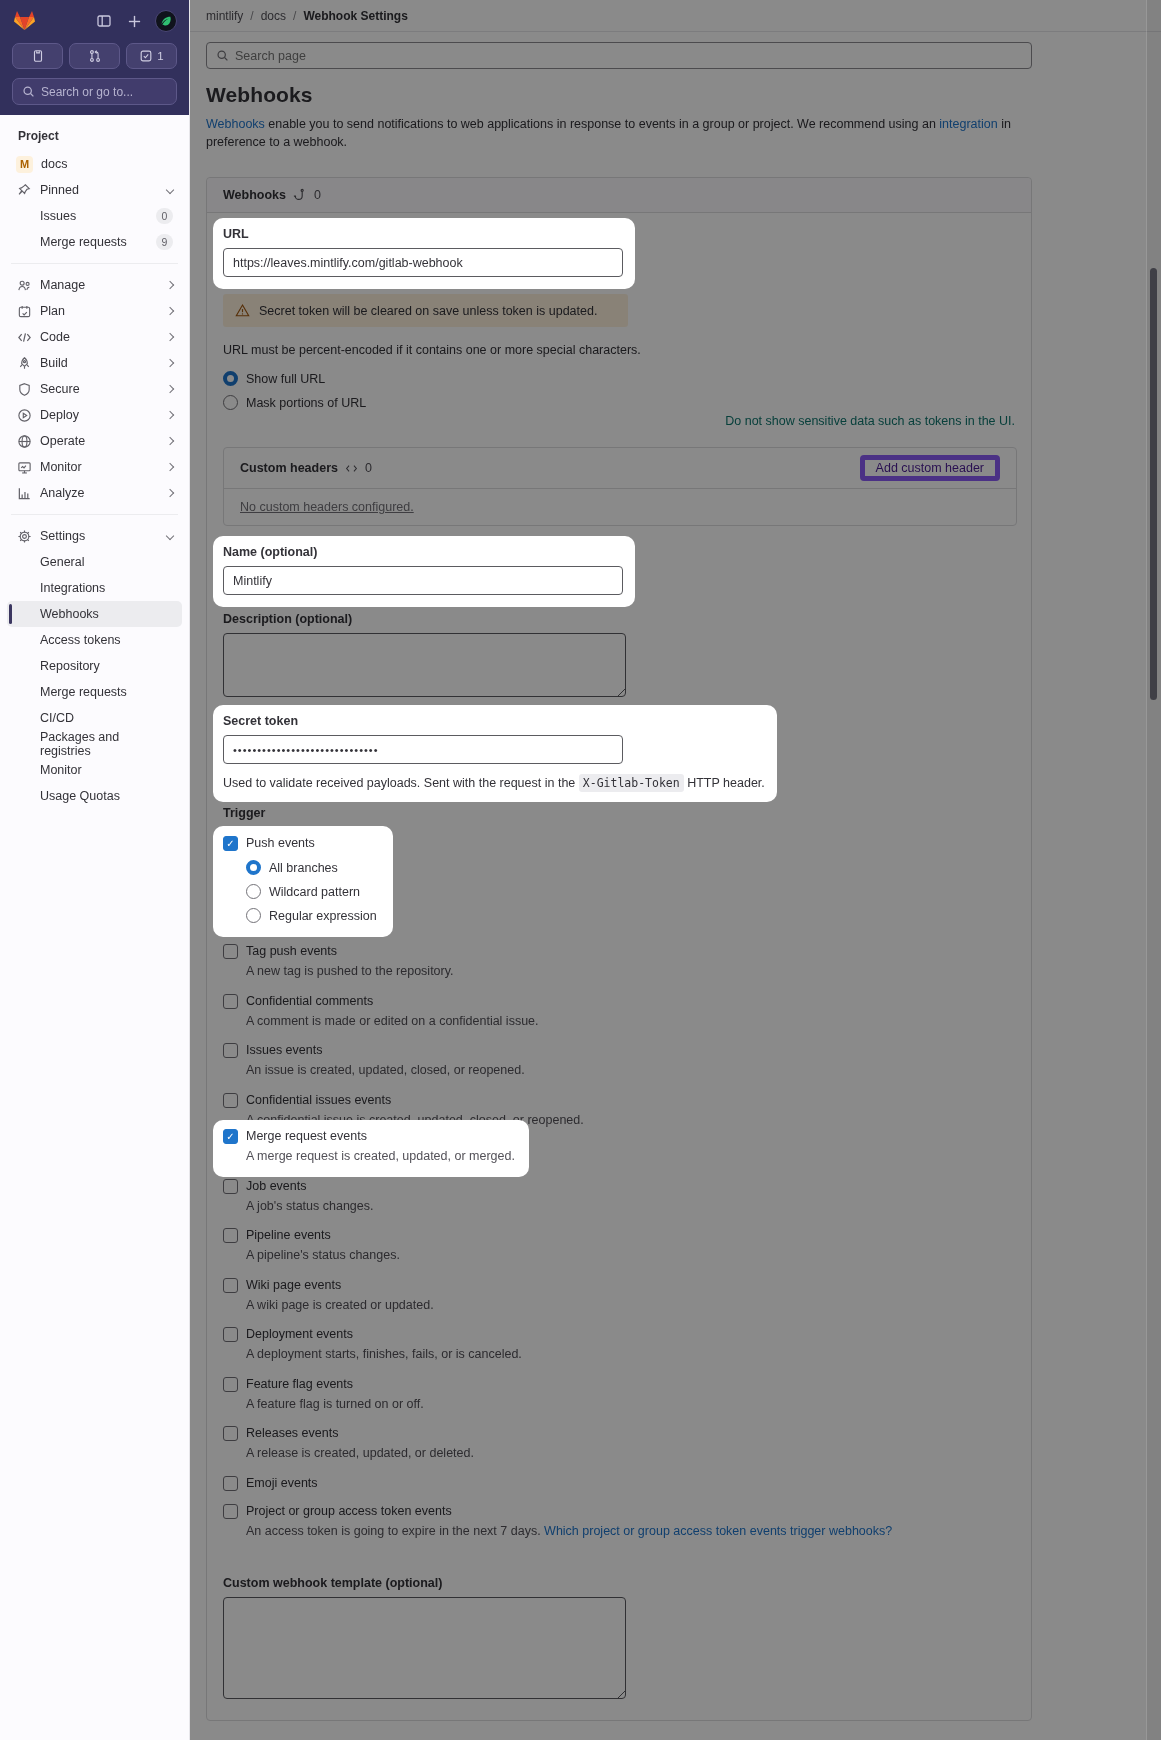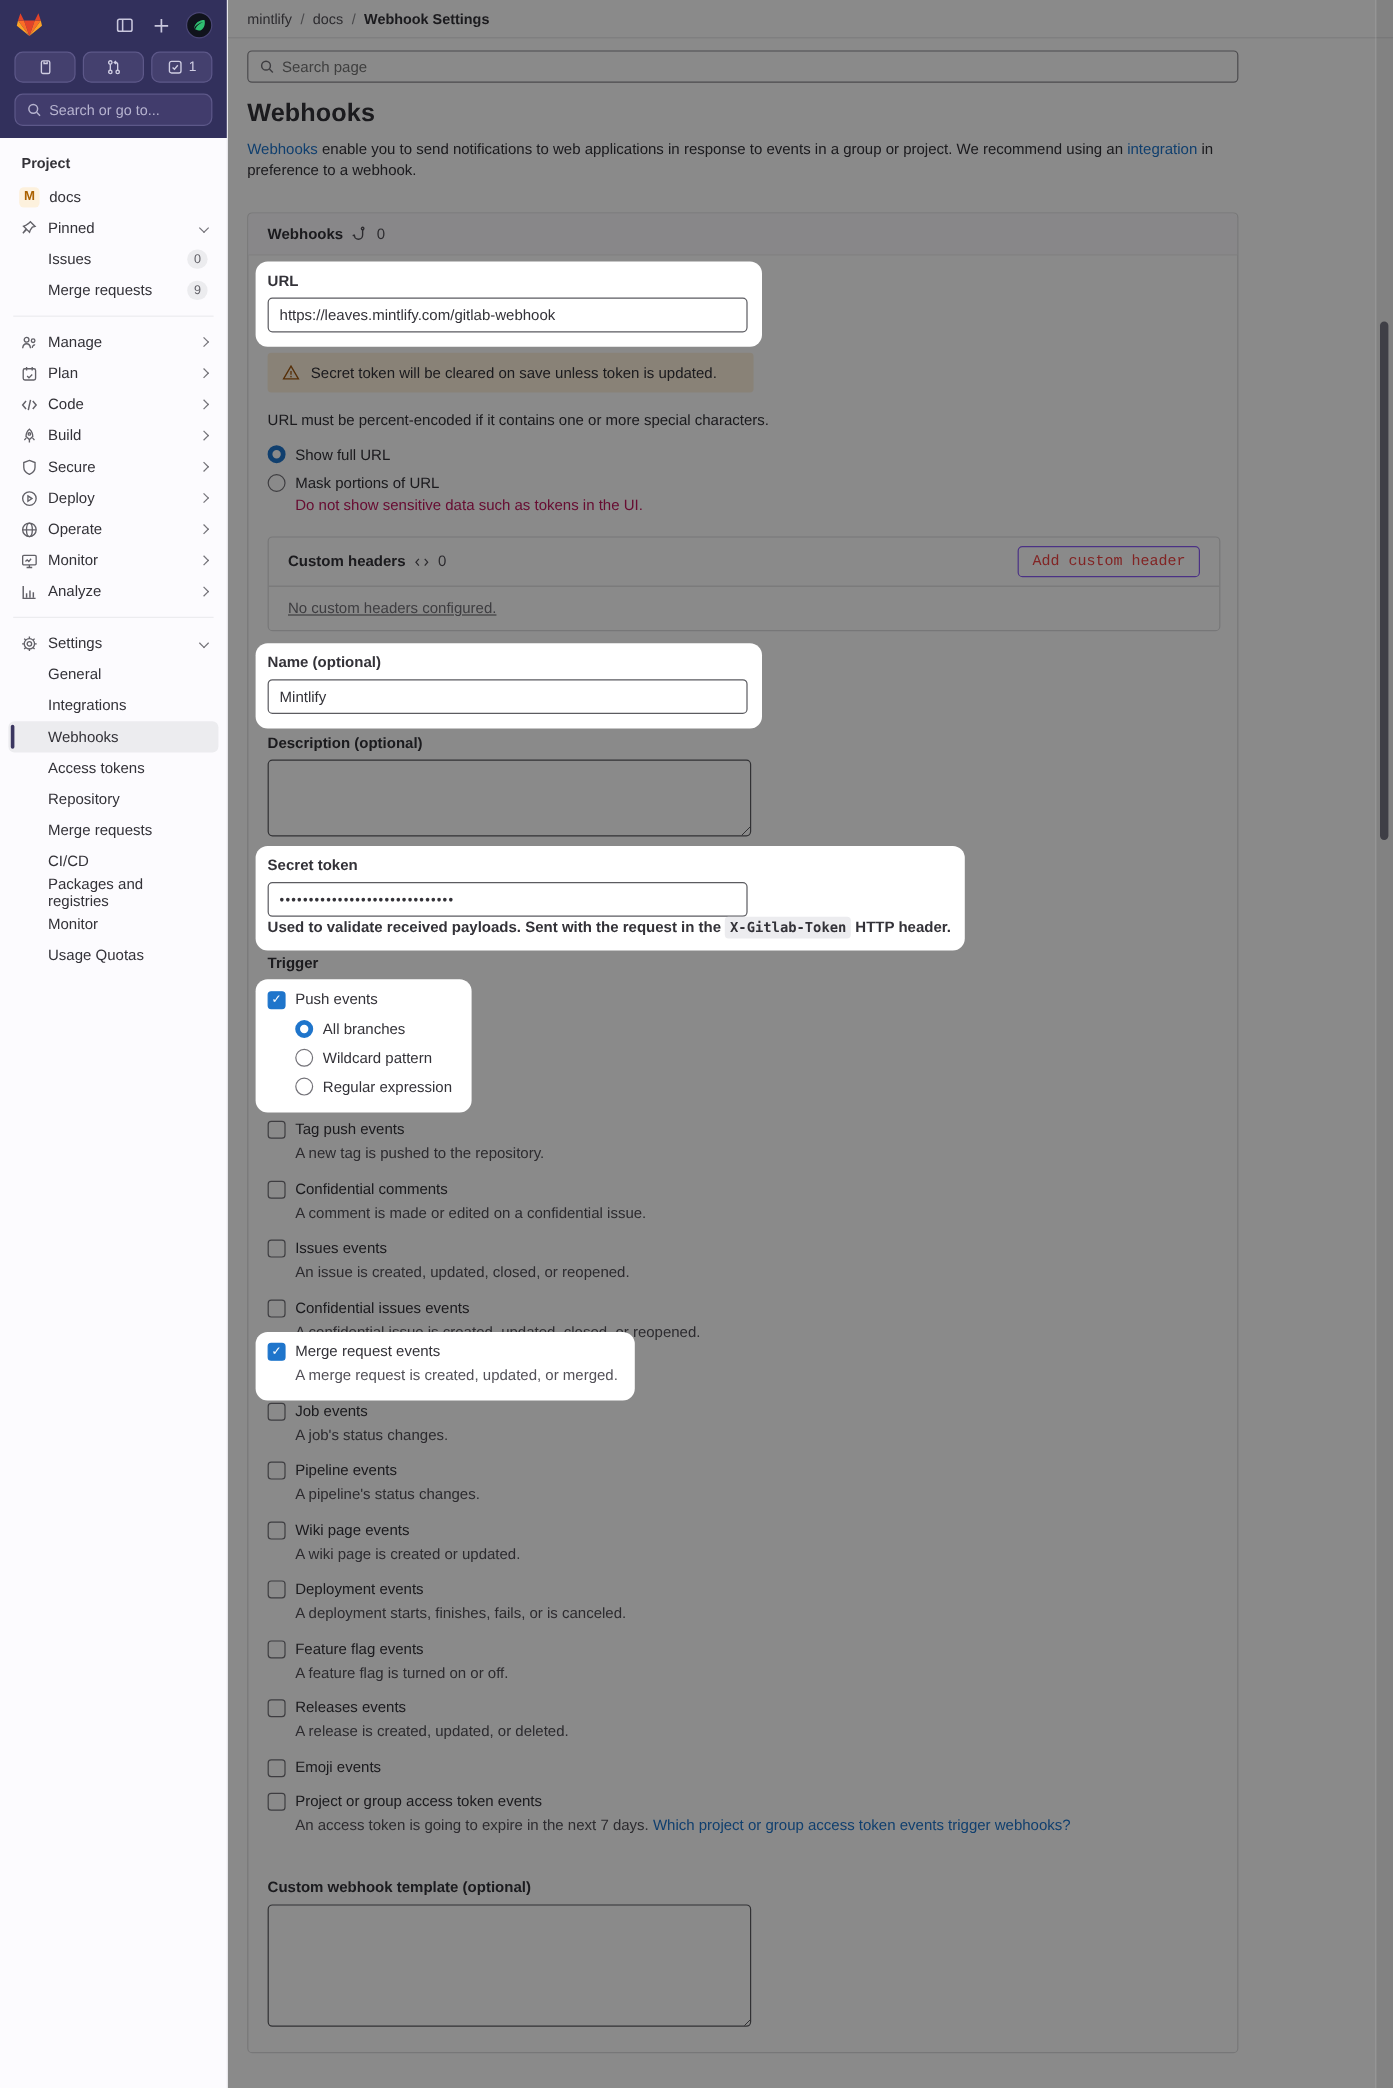--- a/index.html
+++ b/index.html
@@ -59,32 +59,32 @@
   .txt-input { width:400px; height:29px; border:1px solid #5b5b60; border-radius:4px; padding:0 9px; font-size:12.5px; font-family:inherit; color:#333238; outline:none; background:#fff; display:block; }
   .spot-field { display:inline-block; padding:9px 12px 12px 10px; margin:-9px -12px -12px -10px; border-radius:10px; }
   .spot-field .txt-input { margin-top:7px; }
 
   .alert { width:405px; margin-top:17px; background:#fdf1dd; border-radius:3px; display:flex; align-items:center; gap:9px; padding:9px 12px; color:#333238; }
   .help-line { margin-top:16px; color:#333238; }
 
   .radio { width:15px; height:15px; border-radius:50%; border:1px solid #737278; background:#fff; display:inline-block; flex:none; }
   .radio.sel { border:4.5px solid #1f75cb; }
   .opt-row { display:flex; align-items:center; gap:8px; margin-top:9px; }
-  .opt-desc { margin-left:23px; margin-top:4px; color:#be185d; }
+  .opt-desc { margin-left:23px; margin-top:4px; color:#0f766e;text-align:right; }
 
   .ch-box { width:826px; margin-top:19px; border:1px solid #dcdcde; border-radius:4px; margin-left:0; width:794px; }
   .ch-head { display:flex; align-items:center; padding:7px 16px; border-bottom:1px solid #dcdcde; gap:7px; }
   .ch-head .t { font-weight:bold; }
   .ch-head .cnt { color:#535158; }
-  .btn-sec { margin-left:auto; height:26px; padding:0 11px; background:#fff; border:1px solid #8b5cf6; border-radius:4px; font-size:12.5px; color:#ef4444; cursor:pointer; font-family:Liberation Mono, monospace; }
+  .btn-sec { margin-left:auto; height:26px; padding:0 11px; background:#fff; border:5px solid #8b5cf6; border-radius:4px; font-size:12.5px; color:#4c1d95; cursor:pointer; font-family:Liberation Sans, sans-serif; }
   .ch-empty { padding:11px 16px; color:#737278;text-decoration:underline; }
 
   textarea.ta { width:403px; border:1px solid #5b5b60; border-radius:4px; margin-top:7px; resize:none; outline:none; background:
       linear-gradient(135deg, transparent 0 68%, #5b5b60 68% 70%, transparent 70% 78%, #5b5b60 78% 80%, transparent 80%) no-repeat right bottom/11px 11px; }
-  .sec-help { margin-top:2px; color:#333238;font-weight:bold; }
+  .sec-help { margin-top:12px; color:#333238; }
   .code-chip { font-family:"DejaVu Sans Mono","Liberation Mono",monospace; font-size:11.5px; background:#ececef; border-radius:3px; padding:2px 4px; color:#333238; }
 
   .cb { width:15px; height:15px; border:1px solid #737278; border-radius:3px; background:#fff; display:inline-flex; align-items:center; justify-content:center; flex:none; color:#fff; font-size:10px; line-height:1; }
   .cb.on { background:#1f75cb; border-color:#1f75cb; }
   .ev-row { display:flex; align-items:flex-start; gap:8px; }
   .ev { margin-top:13px; }
   .ev .desc { margin-top:4px; margin-left:23px; color:#535158; line-height:1.4; }
   .spot-ev { display:inline-block; padding:9px 14px 11px 10px; margin:-9px -14px -11px -10px; border-radius:10px; }
   .spot-push { display:inline-block; padding:10px 16px 14px 10px; margin:-10px -16px -14px -10px; border-radius:10px; }
   .push-opts { margin-left:23px; }

